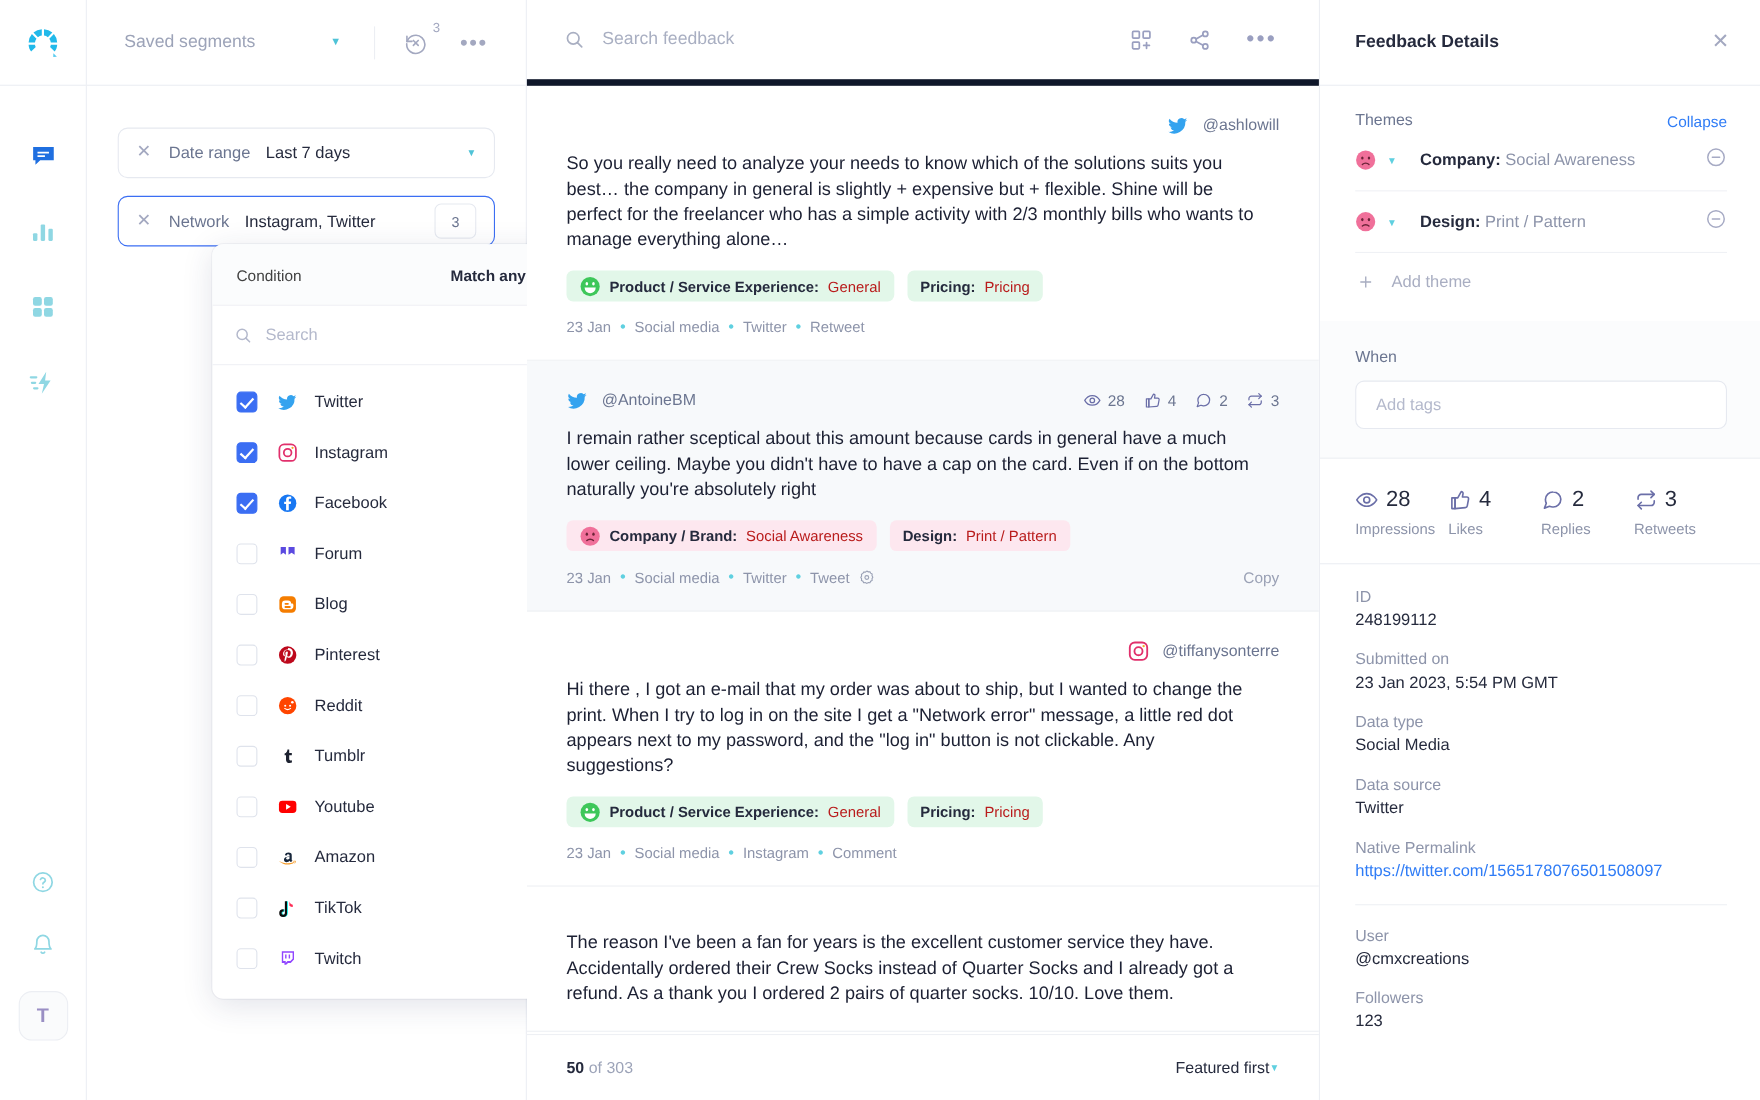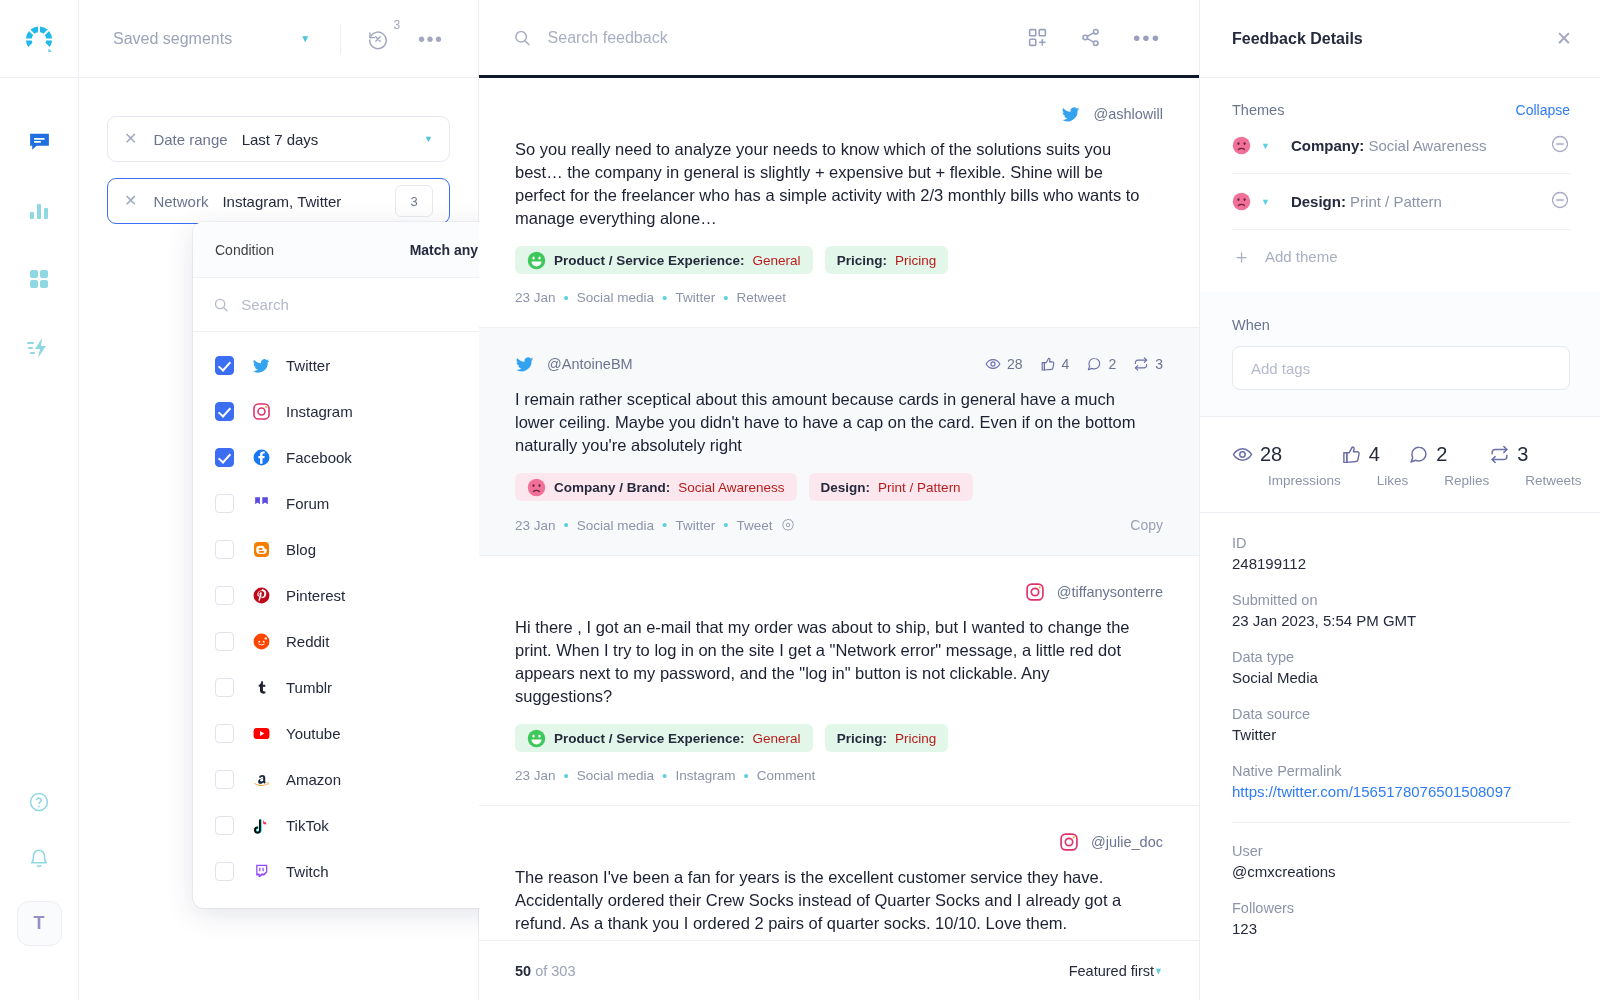--- a/index.html
+++ b/index.html
@@ -93,21 +93,21 @@
     content: ""; position: absolute; left: 5px; top: 2px; width: 5px; height: 10px;
     border: solid #fff; border-width: 0 2px 2px 0; transform: rotate(42deg);
   }
   .dd-ico { width: 22px; margin-left: 16px; display: flex; align-items: center; justify-content: center; flex: 0 0 22px; }
   .dd-name { margin-left: 14px; font-size: 15px; color: #252a3d; }
   .dd-cnt { margin-left: auto; font-size: 14px; color: #9ca3b8; }
 
   
   .feedcol { flex: 1 1 auto; height: 1000px; background: #fff; position: relative; display: flex; flex-direction: column; border-right:1px solid #eceef3;}
   .feed-header {
-    height: 78px; border-bottom: 3px solid #0f172a; display: flex; align-items: center;
+    height: 78px; border-bottom: 6px solid #0f172a; display: flex; align-items: center;
     padding: 0 38px 0 34px; gap: 32px; flex: 0 0 78px;
   }
   .feed-search { display: flex; align-items: center; gap: 16px; flex: 1 1 auto; }
   .feed-search input {
     border: none; outline: none; font-size: 16px; width: 100%; background: transparent;
     font-family: "Liberation Sans", sans-serif; color: #252a3d;
   }
   .feed-search input::placeholder { color: #a9afc2; }
   .hicon { color: #9a9fc0; display: flex; align-items: center; cursor: pointer; }
   .hdots { color: #9a9fc0; font-size: 21px; letter-spacing: 2px; line-height: 8px; cursor: pointer; }
@@ -164,21 +164,21 @@
     margin-top: 12px; height: 44px; border: 1px solid #e6e9f0; border-radius: 8px;
     display: flex; align-items: center; padding: 0 18px; background: #fff;
   }
   .tags-box input { border: none; outline: none; background: transparent; width: 100%; font-size: 15px; font-family: "Liberation Sans", sans-serif; }
   .tags-box input::placeholder { color: #b4b9cc; }
 
   .stats { display: flex; padding: 26px 30px 24px 32px; border-top: 1px solid #eceef3; border-bottom: 1px solid #eceef3; }
   .stat { flex: 1 1 0; }
   .stat-top { display: flex; align-items: center; gap: 7px; color: #252a3d; font-size: 20px; }
   .stat-top svg { color: #6b6fa8; }
-  .stat-lbl { margin-top: 7px; font-size: 13.5px; color: #8d94aa; margin-left: 36px; }
+  .stat-lbl { margin-top: 7px; font-size: 13.5px; color: #8d94aa; }
 
   .meta { padding: 22px 30px 0 32px; }
   .meta-k { font-size: 14.5px; color: #8d94aa; margin-top: 20px; }
   .meta-k:first-child { margin-top: 0; }
   .meta-v { font-size: 15px; color: #252a3d; margin-top: 4px; }
   .meta-v.link { color: #2f7cf6; word-break: break-all; cursor: pointer; }
   .meta-hr { height: 1px; background: #eef0f4; margin: 22px 0 0 0; }
 </style>
 </head>
 <body>
@@ -597,28 +597,20 @@
             <span>23 Jan</span>
             <span class="dot">•</span>
             <span>Social media</span>
             <span class="dot">•</span>
             <span>Instagram</span>
             <span class="dot">•</span>
             <span>Comment</span>
           </div>
         </div>
         <div class="post">
-          <div class="post-top">
-            <svg viewBox="0 0 24 24" width="20" height="20">
-              <rect x="2.5" y="2.5" width="19" height="19" rx="5.5" fill="none" stroke="#e1306c" stroke-width="2"></rect>
-              <circle cx="12" cy="12" r="4.4" fill="none" stroke="#e1306c" stroke-width="2"></circle>
-              <circle cx="17.6" cy="6.4" r="1.3" fill="#f5a623"></circle>
-            </svg>
-            <span class="post-handle">@julie_doc</span>
-          </div>
           <div class="post-body">The reason I've been a  fan for years is the excellent customer service they have. Accidentally ordered their Crew Socks instead of Quarter Socks and I already got a refund. As a thank you I ordered 2 pairs of quarter socks. 10/10. Love them.</div>
         </div>
       </div>
 
     <div class="feed-footer">
       <div class="lft">
         <b>50</b>
         <i>of 303</i>
       </div>
       <div class="rgt">

